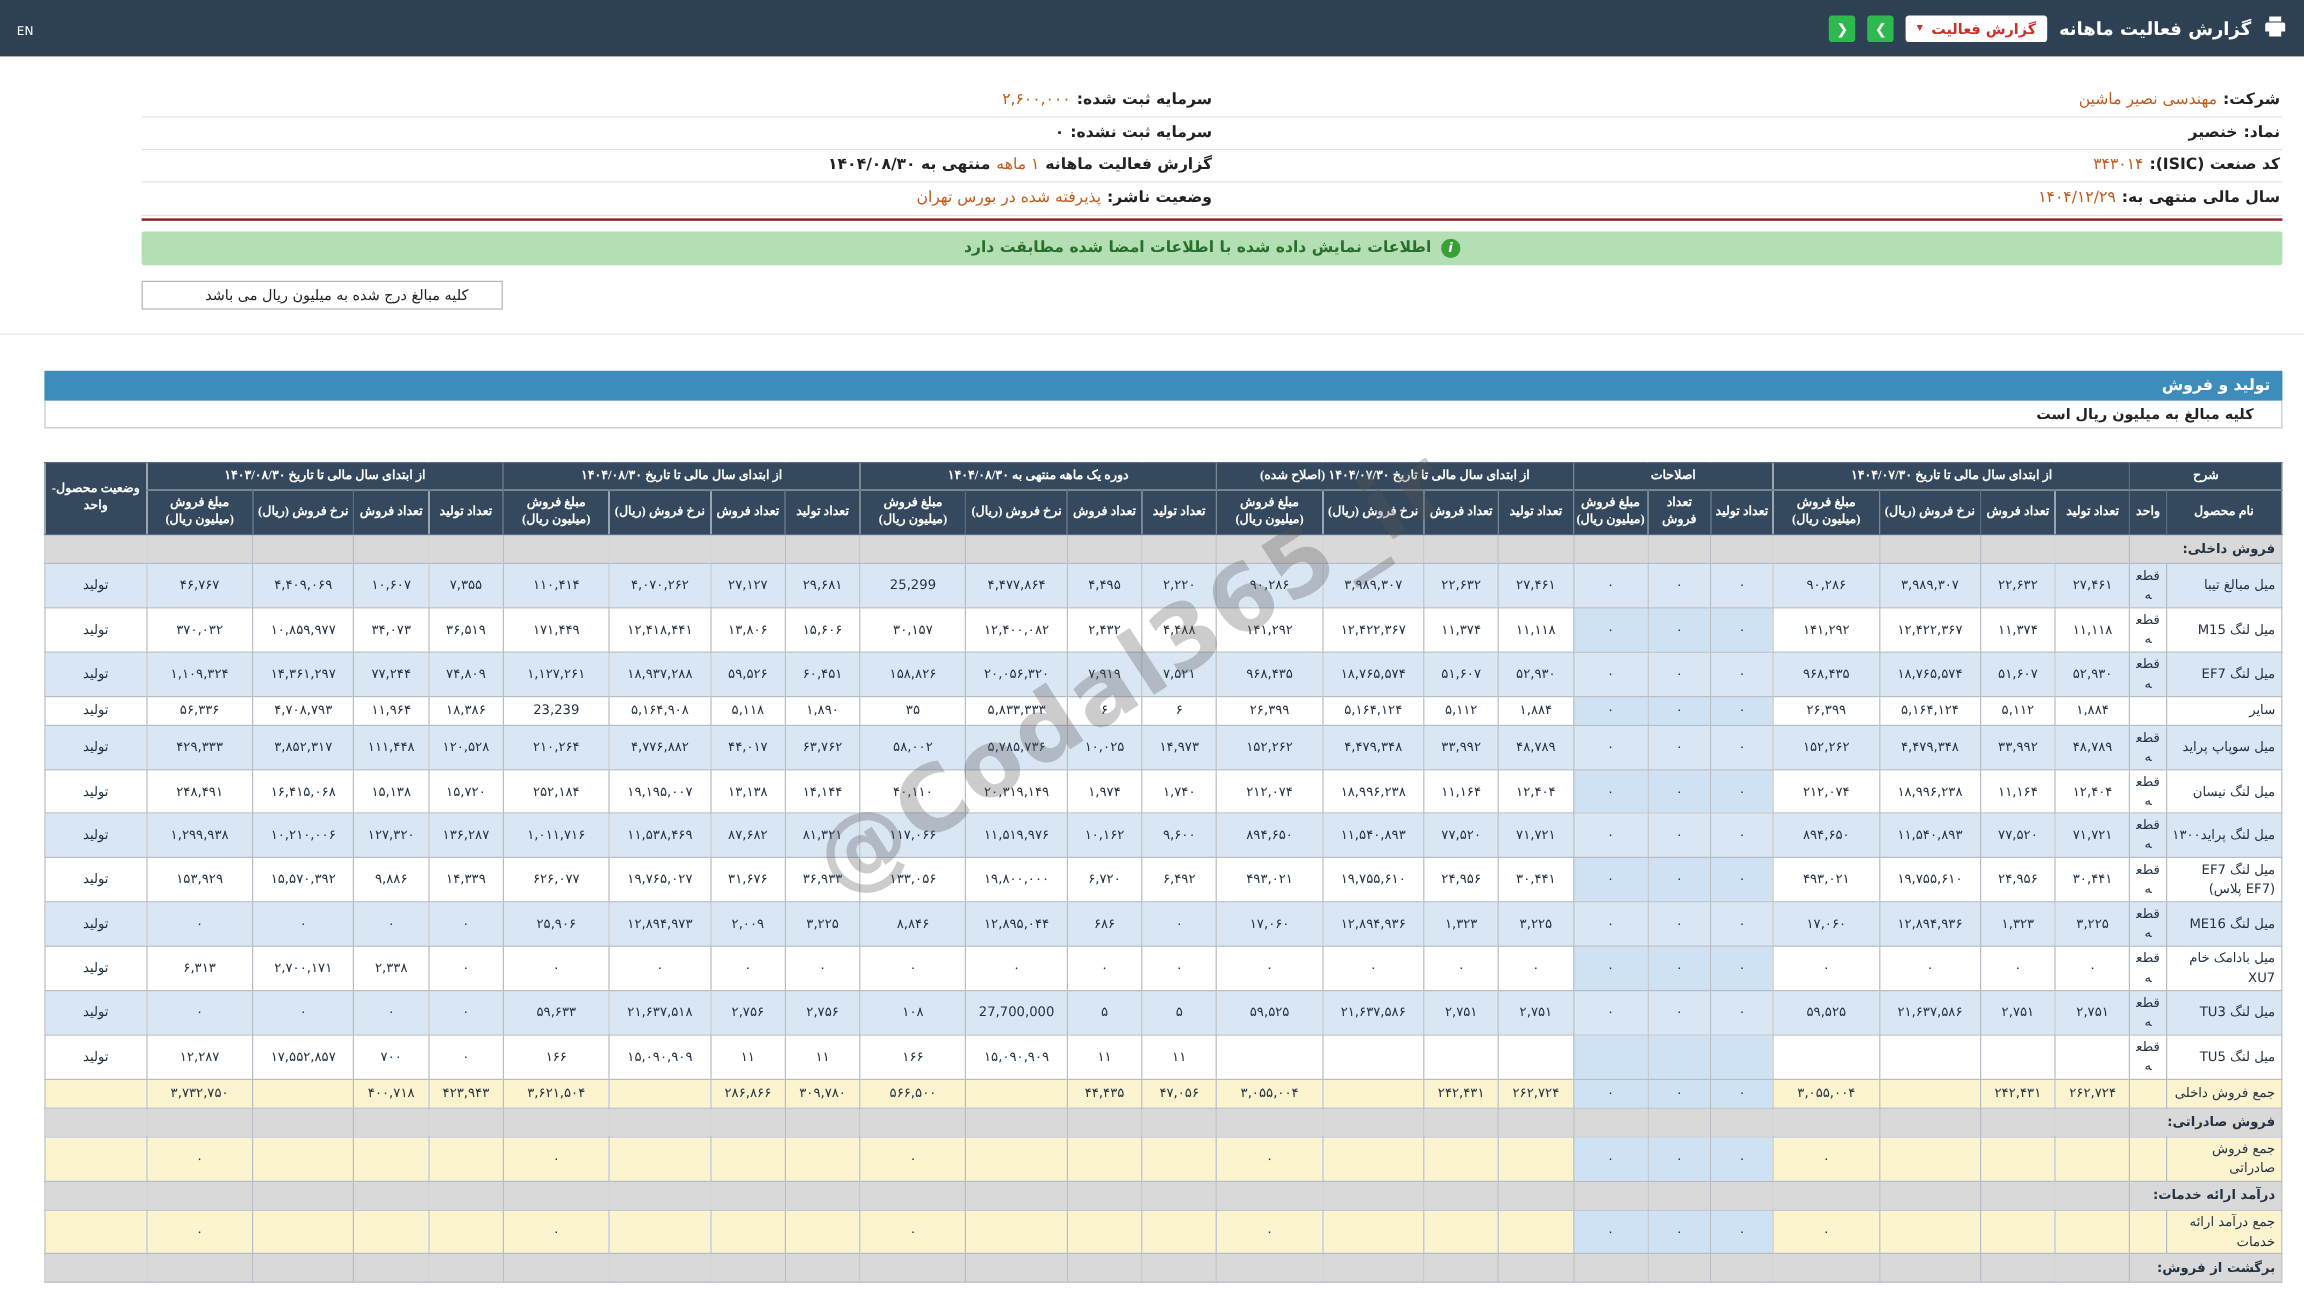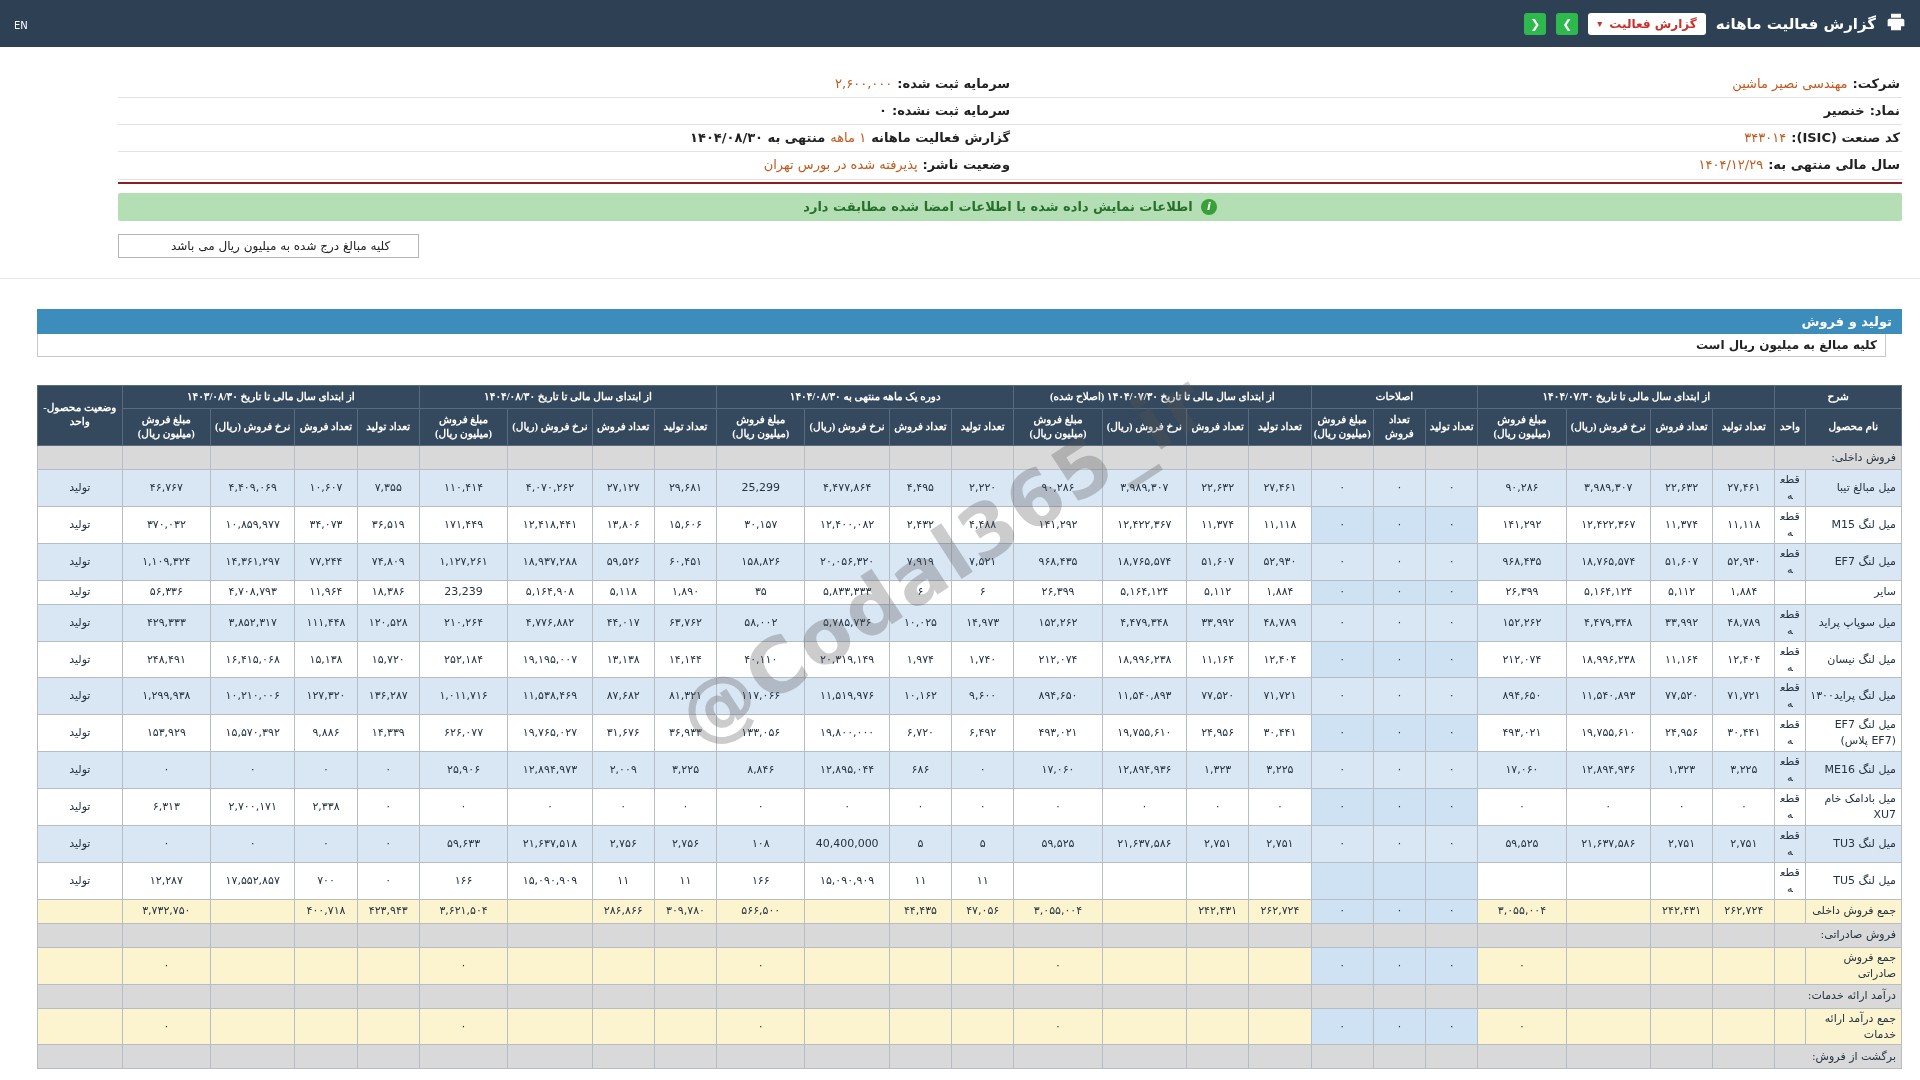--- a/index.html
+++ b/index.html
@@ -31,32 +31,32 @@
   .info-icon{width:16px;height:16px;border-radius:50%;background:#37a037;color:#fff;font-size:11px;
     font-weight:bold;font-style:italic;display:flex;align-items:center;justify-content:center;flex:0 0 16px;}
   
   .note-row{margin:13px 18px 0 118px;display:flex;}
   .note-box{margin-inline-start:auto;border:1px solid #b5b5b5;background:#fff;font-size:12px;color:#222;
     padding:4px 28px;padding-inline-end:52px;}
   .page-divider{margin-top:20px;border-top:1px solid #e6e6e6;}
   
   .section-bar{margin:30px 18px 0 37px;background:var(--bar-bg,#3c8dbc);color:#fff;font-weight:bold;
     font-size:13px;padding:5px 10px;}
-  .units-row{margin:0 34px 0 37px;border:1px solid #c8c8c8;border-top:none;font-size:12px;font-weight:bold;
-    color:#222;padding:4px 8px;background:#fff;}
+  .units-row{margin:0 18px 0 37px;border:1px solid #c8c8c8;border-top:none;font-size:12px;font-weight:bold;
+    color:#222;padding:4px 23px;background:#fff;}
   .table-holder{margin:28px 18px 0 37px;position:relative;}
   table{width:100%;border-collapse:collapse;table-layout:fixed;font-size:11px;border:1px solid #9aa4ad;}
   th,td{border:1px solid #b6bdc4;padding:2px 3px;text-align:center;vertical-align:middle;
     overflow:hidden;word-wrap:break-word;}
   thead th{background:var(--thead-bg,#35495e);color:#fff;border-color:#5a6b7d;font-size:10.5px;
     font-weight:bold;padding:4px 2px;line-height:1.35;font-family:Liberation Serif, serif;}
   tbody td{color:#233342;line-height:1.45;height:24px;}
   td.c-name{text-align:right;padding-right:5px;}
   tr.r-section td{background:var(--section-row,#d9d9d9);}
-  tr.r-section td.c-name{font-weight:normal;}
+  tr.r-section td.c-name{font-weight:bold;}
   tbody td{background:#fff;}
   tr.r-data.stripe td{background:var(--stripe,#d9e6f4);}
   tr.r-section td{background:var(--section-row,#d9d9d9);}
   tr.r-total td{background:var(--total-bg,#fcf3cf);}
   tbody td.adj{background:var(--adj,#cfe2f3);}
   
   .watermark{position:absolute;left:600px;top:130px;transform:rotate(-33deg);direction:ltr;
     font-size:76px;font-weight:bold;letter-spacing:3px;color:rgba(85,85,85,.30);pointer-events:none;
     white-space:nowrap;}
 </style>
@@ -528,21 +528,21 @@
           <td class="c-num">۵۹,۵۲۵</td>
           <td class="c-num adj">۰</td>
           <td class="c-num adj">۰</td>
           <td class="c-num adj">۰</td>
           <td class="c-num">۲,۷۵۱</td>
           <td class="c-num">۲,۷۵۱</td>
           <td class="c-num">۲۱,۶۳۷,۵۸۶</td>
           <td class="c-num">۵۹,۵۲۵</td>
           <td class="c-num">۵</td>
           <td class="c-num">۵</td>
-          <td class="c-num">40,400,000</td>
+          <td class="c-num">27,700,000</td>
           <td class="c-num">۱۰۸</td>
           <td class="c-num">۲,۷۵۶</td>
           <td class="c-num">۲,۷۵۶</td>
           <td class="c-num">۲۱,۶۳۷,۵۱۸</td>
           <td class="c-num">۵۹,۶۳۳</td>
           <td class="c-num">۰</td>
           <td class="c-num">۰</td>
           <td class="c-num">۰</td>
           <td class="c-num">۰</td>
           <td class="c-status">تولید</td>

